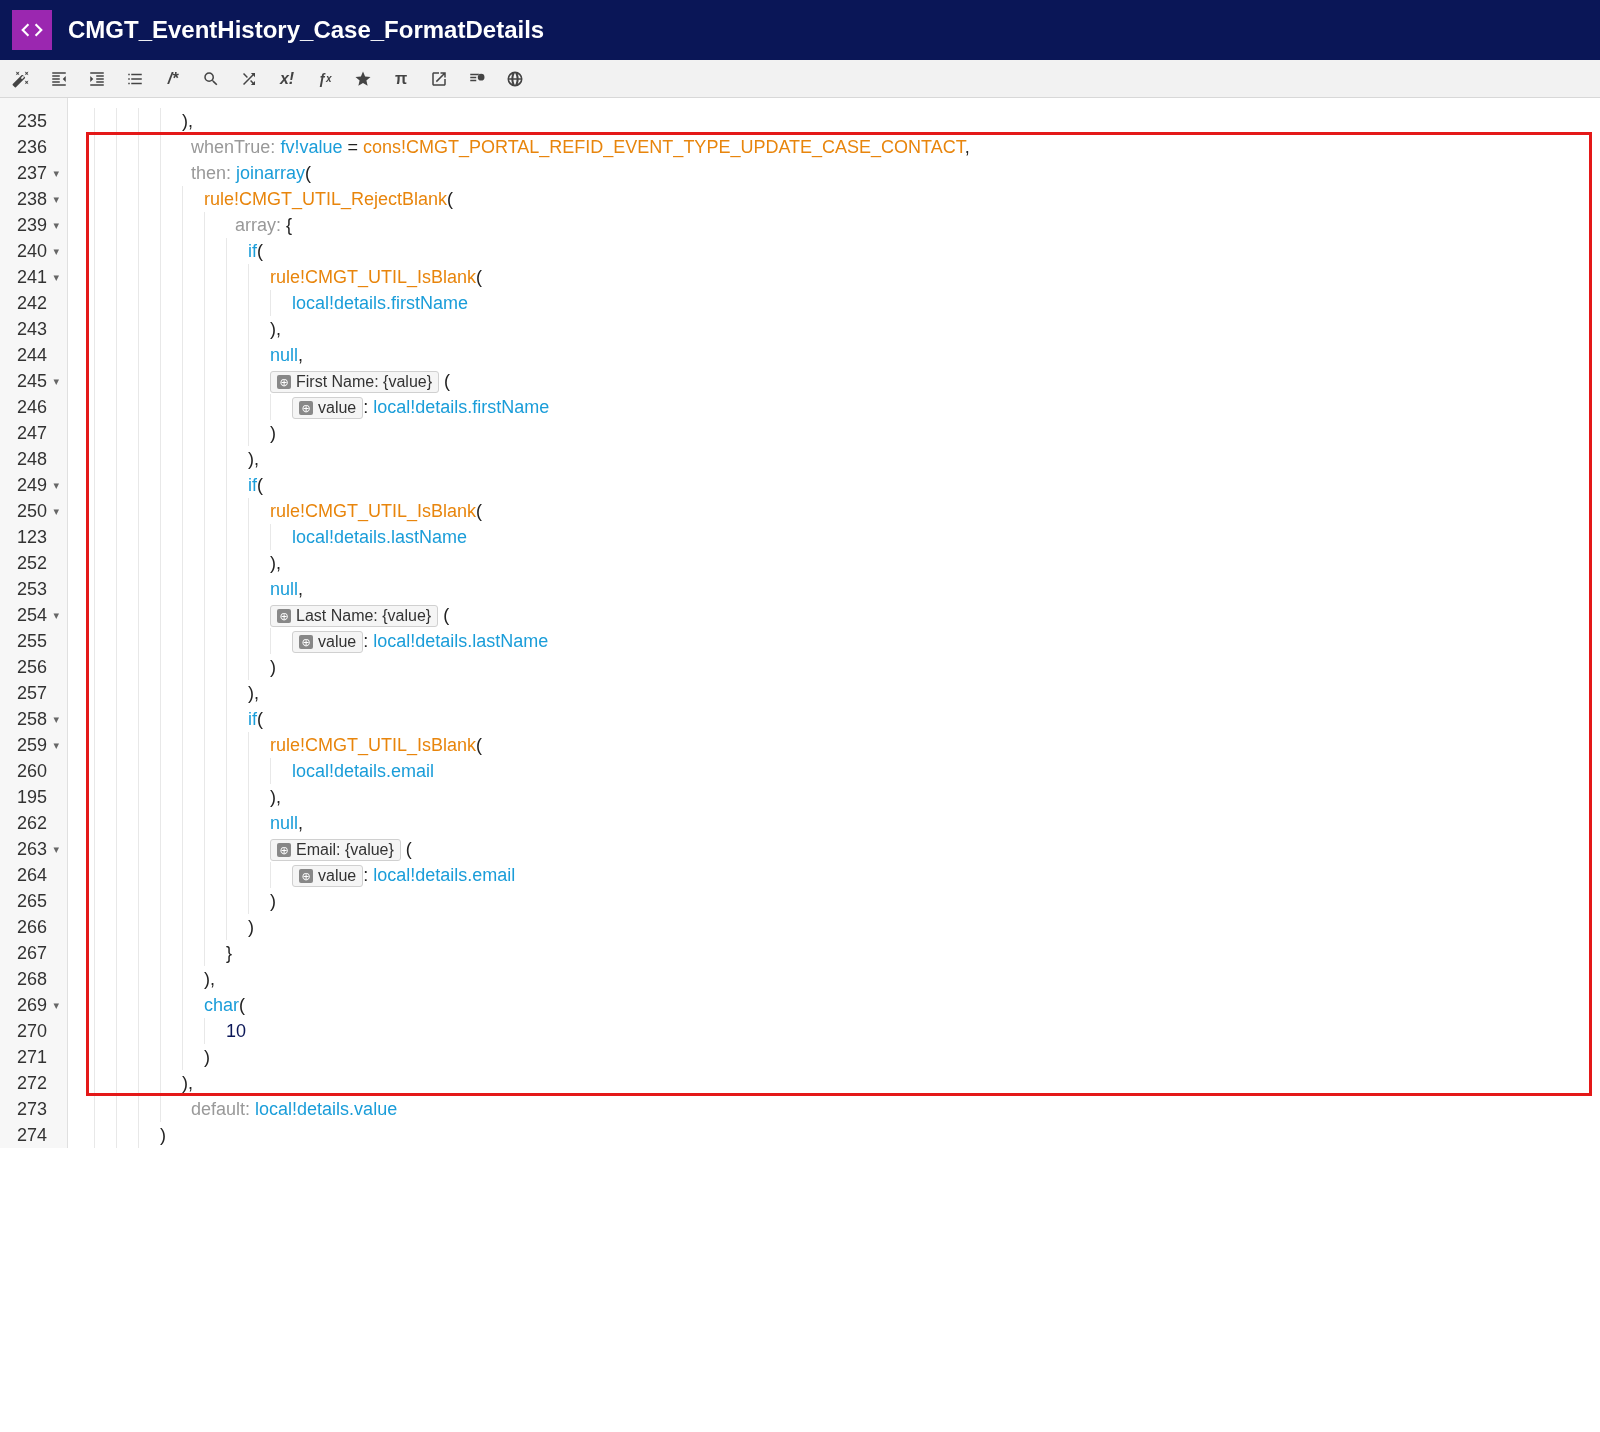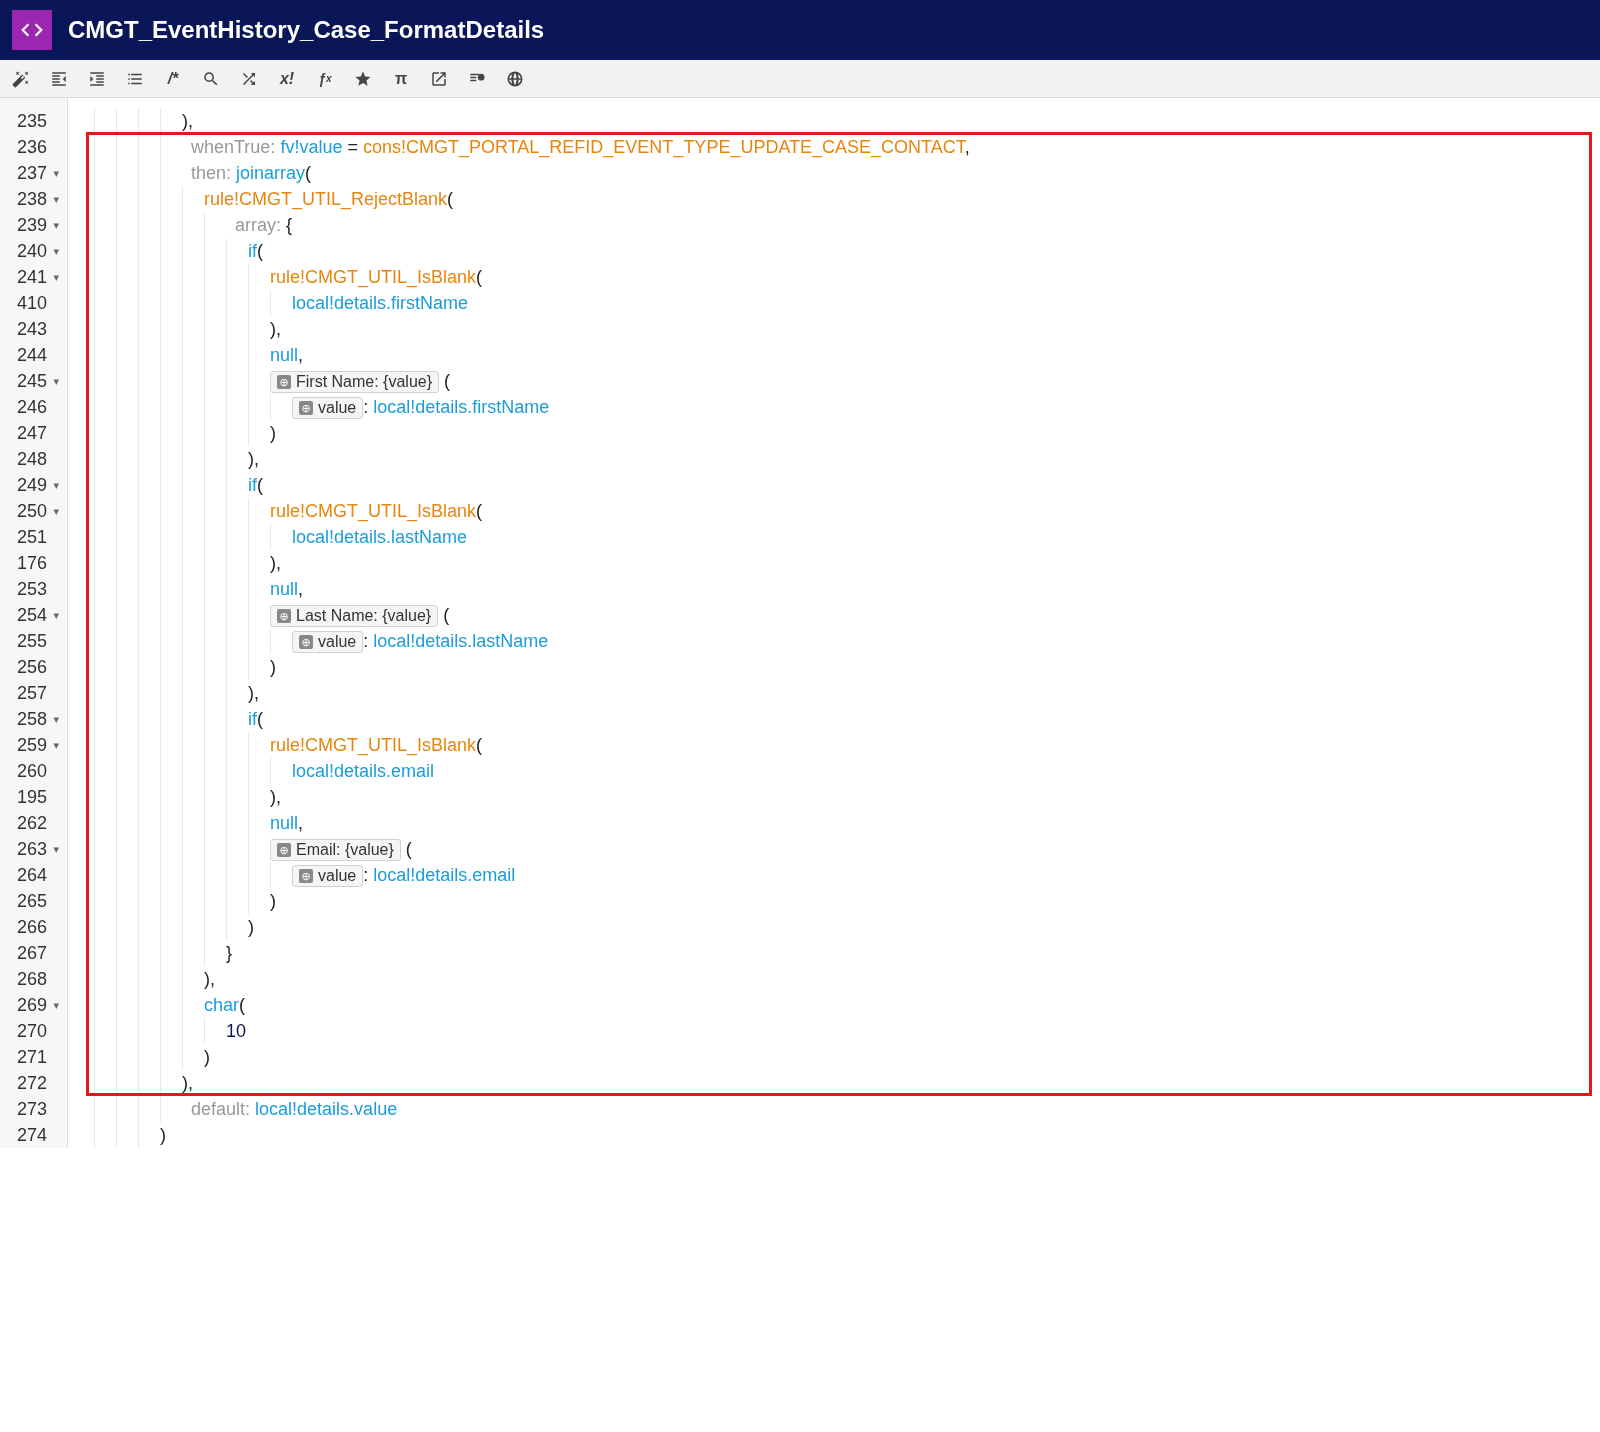--- a/index.html
+++ b/index.html
@@ -212,21 +212,21 @@
       </div>
       <div class="gutter-line">
         <span>240</span>
         <span class="fold-marker">▾</span>
       </div>
       <div class="gutter-line">
         <span>241</span>
         <span class="fold-marker">▾</span>
       </div>
       <div class="gutter-line">
-        <span>410</span>
+        <span>242</span>
         <span class="fold-marker"></span>
       </div>
       <div class="gutter-line">
         <span>243</span>
         <span class="fold-marker"></span>
       </div>
       <div class="gutter-line">
         <span>244</span>
         <span class="fold-marker"></span>
       </div>
@@ -248,25 +248,25 @@
       </div>
       <div class="gutter-line">
         <span>249</span>
         <span class="fold-marker">▾</span>
       </div>
       <div class="gutter-line">
         <span>250</span>
         <span class="fold-marker">▾</span>
       </div>
       <div class="gutter-line">
-        <span>251</span>
-        <span class="fold-marker"></span>
-      </div>
-      <div class="gutter-line">
-        <span>176</span>
+        <span>123</span>
+        <span class="fold-marker"></span>
+      </div>
+      <div class="gutter-line">
+        <span>252</span>
         <span class="fold-marker"></span>
       </div>
       <div class="gutter-line">
         <span>253</span>
         <span class="fold-marker"></span>
       </div>
       <div class="gutter-line">
         <span>254</span>
         <span class="fold-marker">▾</span>
       </div>

